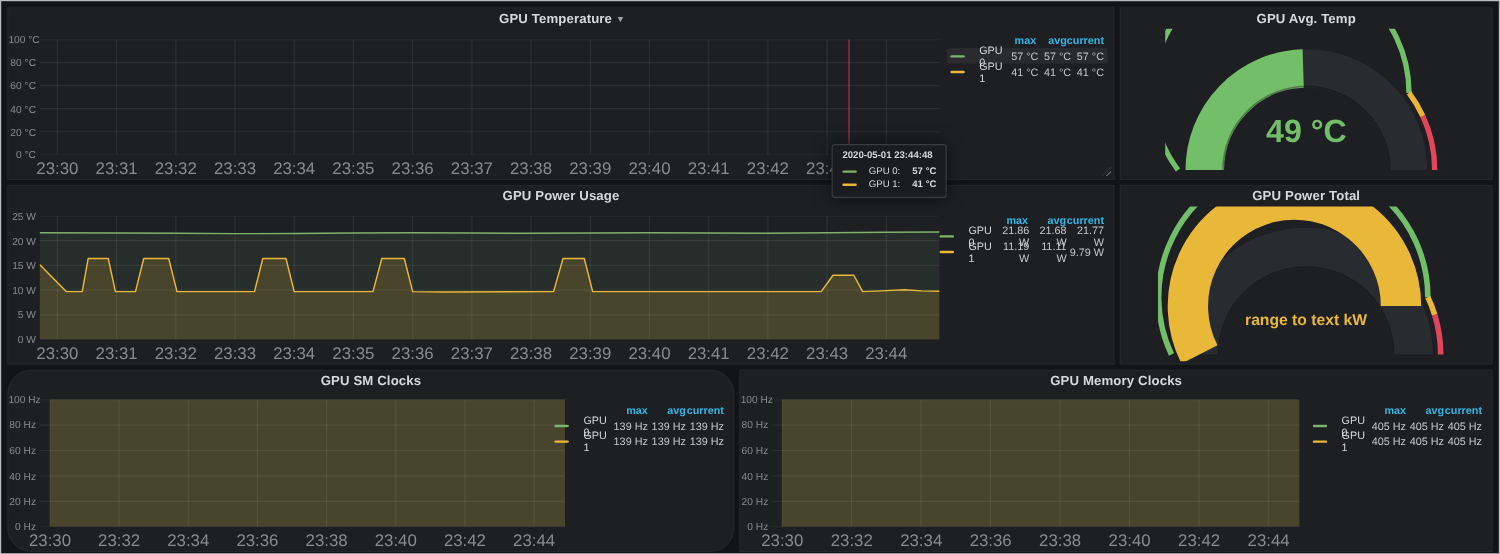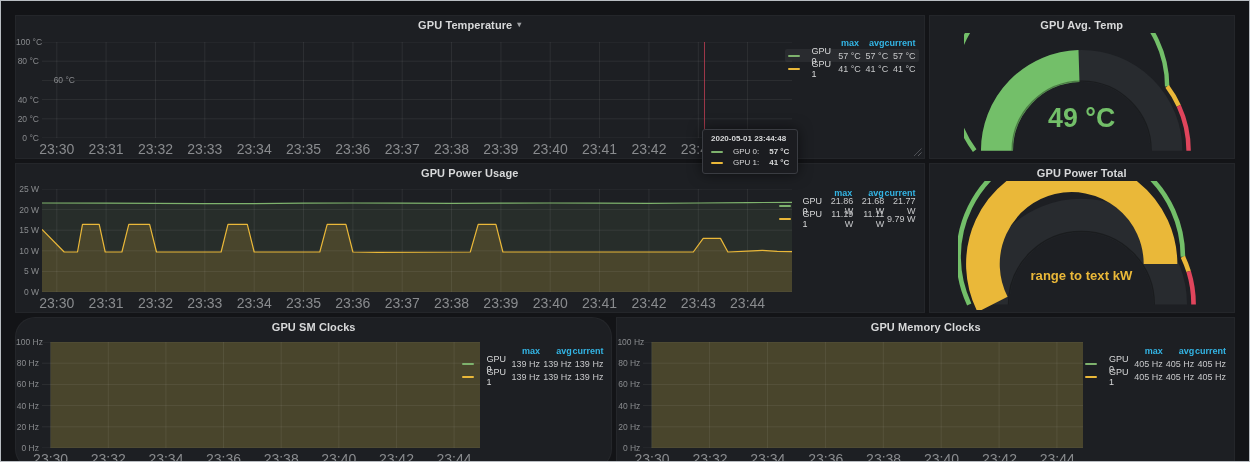--- a/index.html
+++ b/index.html
@@ -2,21 +2,21 @@
 <html><head>
 <meta charset="utf-8">
 <style>
   * { margin:0; padding:0; box-sizing:border-box; }
   html,body { background:#0e0f11; }
   body { font-family:"Liberation Sans", sans-serif; }
   .dashboard {
     width:1250px; height:462px;
     background:#131417;
     border:1px solid #b9bdc2;
-    padding:14px;
+    padding:5px;
     position:relative;
     overflow:hidden;
   }
   .row { display:flex; gap:4px; margin-bottom:4px; }
   .panel {
     position:relative;
     background:#1d1f23;
     border:1px solid rgba(255,255,255,0.035);
   }
   .r1 { height:144px; } .r2 { height:150px; } .r3 { height:152px; }
@@ -111,21 +111,21 @@
               <line x1="458.9" x2="458.9" y1="0" y2="96" stroke="rgba(255,255,255,0.07)" stroke-width="1"></line>
               <line x1="508.2" x2="508.2" y1="0" y2="96" stroke="rgba(255,255,255,0.07)" stroke-width="1"></line>
               <line x1="557.6" x2="557.6" y1="0" y2="96" stroke="rgba(255,255,255,0.07)" stroke-width="1"></line>
               <line x1="606.9" x2="606.9" y1="0" y2="96" stroke="rgba(255,255,255,0.07)" stroke-width="1"></line>
               <line x1="656.3" x2="656.3" y1="0" y2="96" stroke="rgba(255,255,255,0.07)" stroke-width="1"></line>
               <line x1="705.6" x2="705.6" y1="0" y2="96" stroke="rgba(255,255,255,0.07)" stroke-width="1"></line>
             </svg>
             <div class="ytick" style="top: 96px;">0 °C</div>
             <div class="ytick" style="top: 76.8px;">20 °C</div>
             <div class="ytick" style="top: 57.6px;">40 °C</div>
-            <div class="ytick" style="top: 38.4px; margin-left: 36px;">60 °C</div>
+            <div class="ytick" style="top: 38.4px;">60 °C</div>
             <div class="ytick" style="top: 19.2px;">80 °C</div>
             <div class="ytick" style="top: 0px;">100 °C</div>
             <div class="xtick" style="left: 14.8026px;">23:30</div>
             <div class="xtick" style="left: 64.1447px;">23:31</div>
             <div class="xtick" style="left: 113.487px;">23:32</div>
             <div class="xtick" style="left: 162.829px;">23:33</div>
             <div class="xtick" style="left: 212.171px;">23:34</div>
             <div class="xtick" style="left: 261.513px;">23:35</div>
             <div class="xtick" style="left: 310.855px;">23:36</div>
             <div class="xtick" style="left: 360.197px;">23:37</div>

